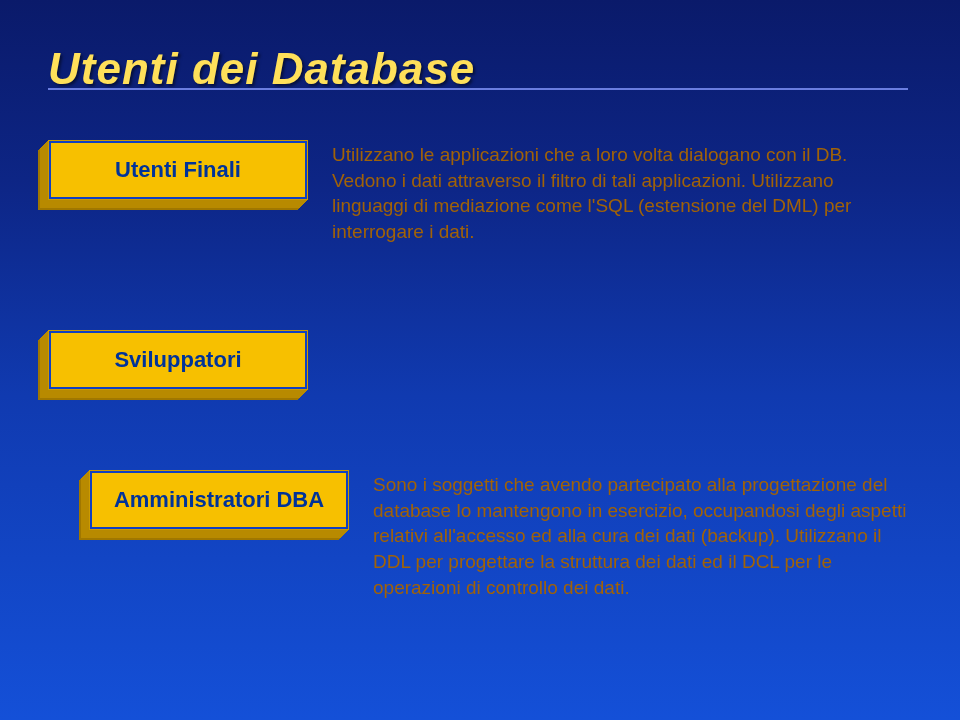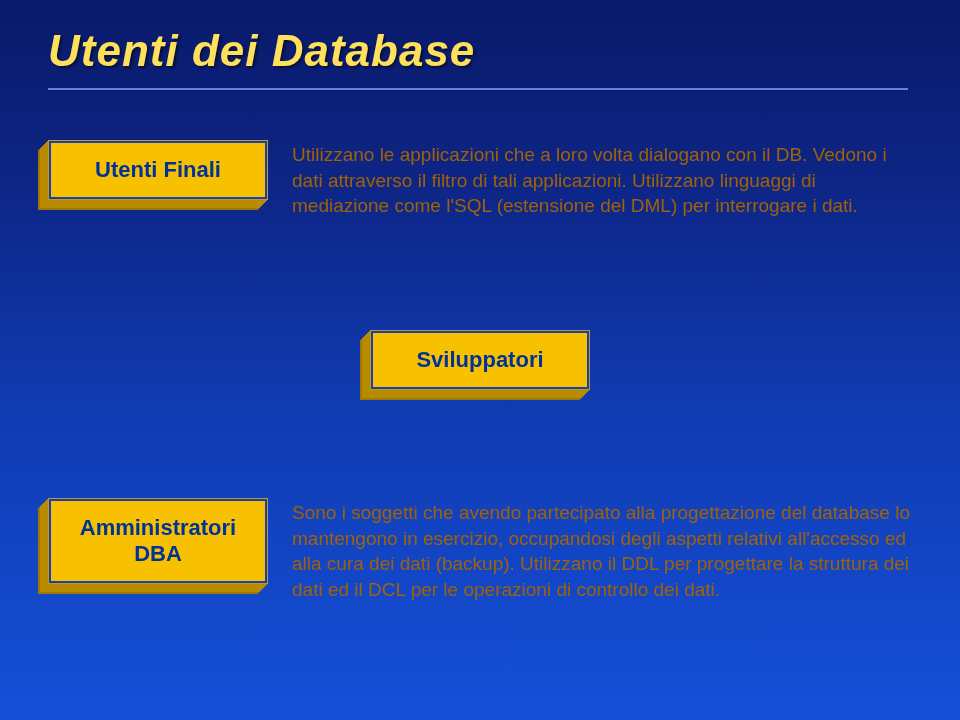--- a/index.html
+++ b/index.html
@@ -6,21 +6,21 @@
   body {
     width: 960px;
     height: 720px;
     background: linear-gradient(180deg, #0a1a6a 0%, #0d2585 25%, #103ab0 55%, #1450d8 100%);
     font-family: Arial, Helvetica, sans-serif;
     overflow: hidden;
     position: relative;
   }
   .title {
     position: absolute;
-    top: 26px;
+    top: 44px;
     left: 48px;
     color: #ffe05a;
     font-size: 44px;
     font-weight: bold;
     font-style: italic;
     letter-spacing: 1px;
     text-shadow: 2px 2px 3px rgba(0,0,0,0.5);
   }
   .underline {
     position: absolute;
@@ -32,24 +32,24 @@
   }
   .row {
     position: absolute;
     left: 48px;
     right: 48px;
     display: flex;
     align-items: flex-start;
     gap: 24px;
   }
   .row1 { top: 140px; }
-  .row2 { top: 330px; justify-content: center; }
-  .row3 { top: 498px; }
+  .row2 { top: 330px; }
+  .row3 { top: 470px; margin-left: 41px; }
   .box {
-    width: 220px;
+    width: 260px;
     flex-shrink: 0;
     background: #f7c000;
     position: relative;
     box-shadow:
       -1px 1px 0 #b88a00,
       -2px 2px 0 #b88a00,
       -3px 3px 0 #b88a00,
       -4px 4px 0 #b88a00,
       -5px 5px 0 #b88a00,
       -6px 6px 0 #b88a00,

